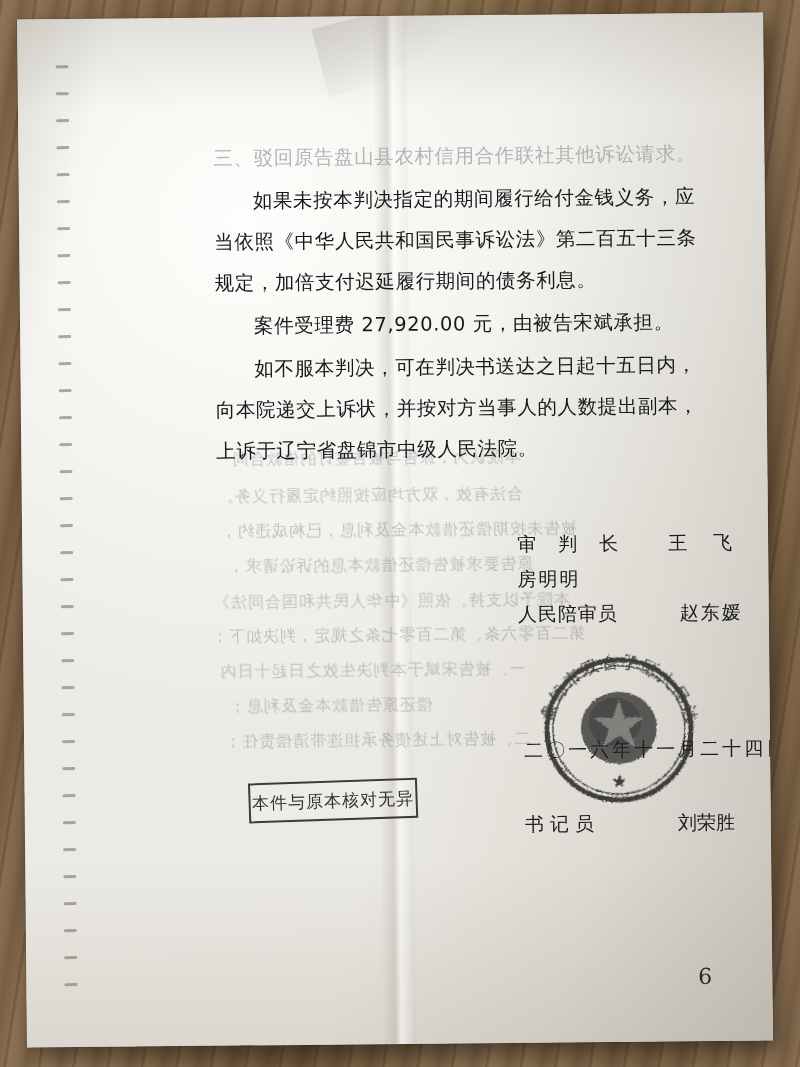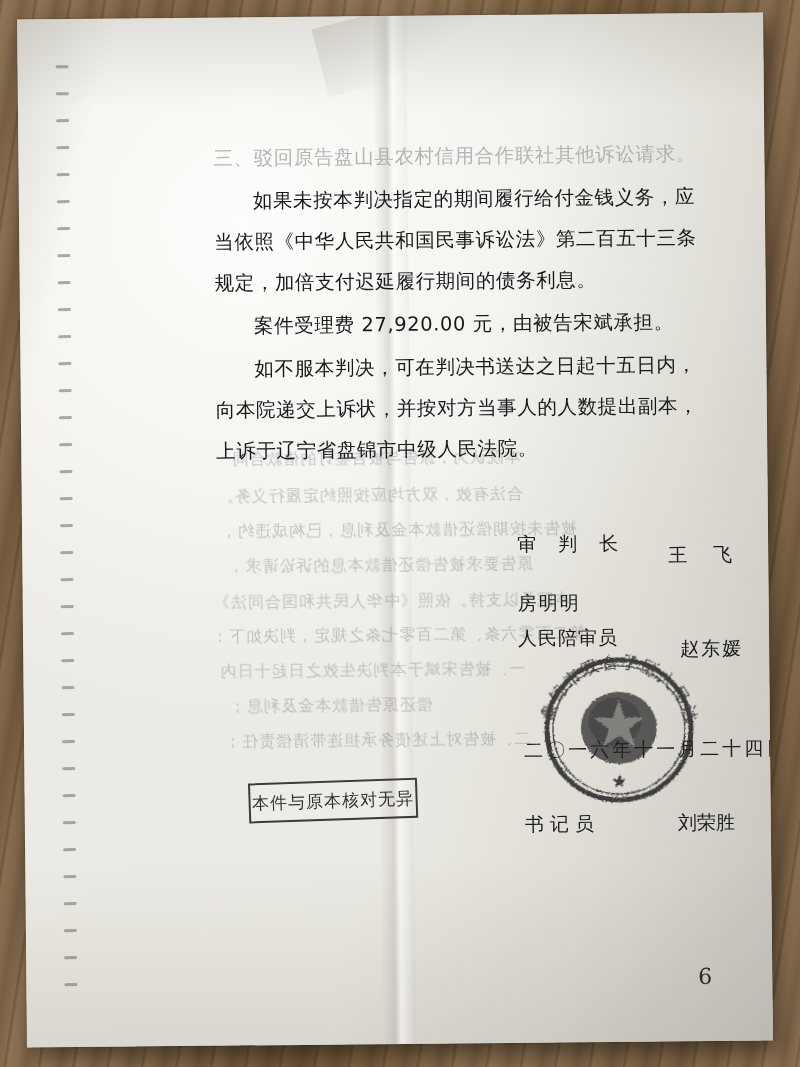--- a/index.html
+++ b/index.html
@@ -152,21 +152,21 @@
     font-size: 19px;
     color: #1a1a1c;
     line-height: 35px;
   }
   .sig-row {
     display: flex;
     justify-content: space-between;
     white-space: nowrap;
   }
   .sig-role { letter-spacing: 1px; }
-  .sig-name { letter-spacing: 2px; margin-top: 12px; }
+  .sig-name { letter-spacing: 2px; }
   .sig-role.wide { letter-spacing: 8px; }
   .sig-name.wide { letter-spacing: 10px; }
 
   .date-line {
     position: absolute;
     left: 500px;
     top: 723px;
     font-family: "DejaVu Sans", "Liberation Sans", sans-serif;
     font-size: 19px;
     letter-spacing: 3px;

